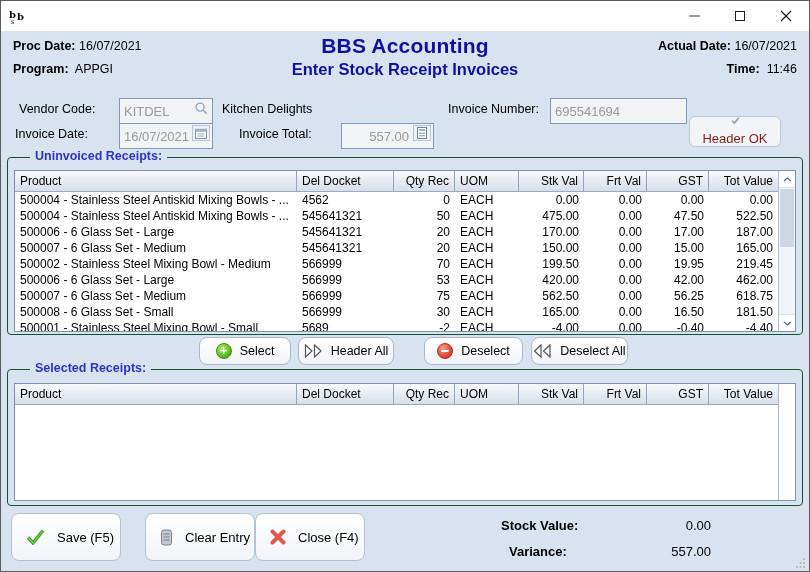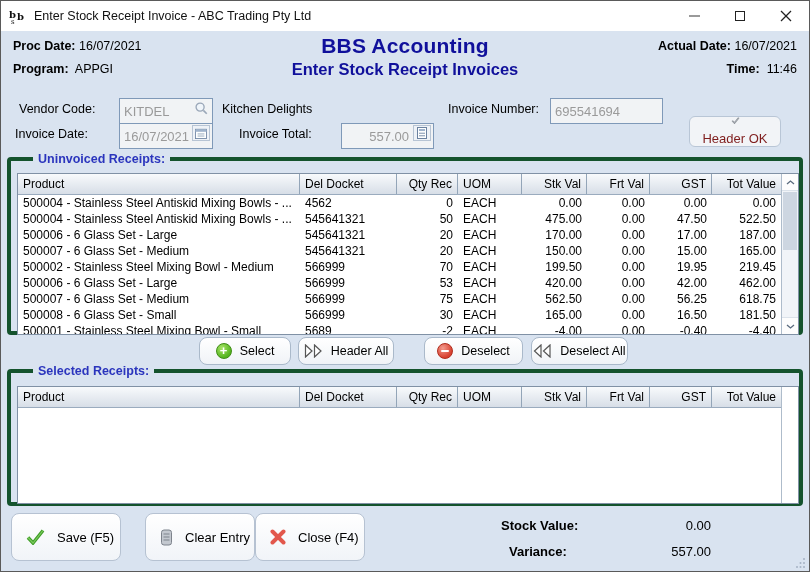--- a/index.html
+++ b/index.html
@@ -49,21 +49,21 @@
 
   .btn-headerok {
     position:absolute; left:688px; top:115px; width:92px; height:31px;
     background:#f2f4f7; border:1px solid #b9c6d6; border-radius:6px;
     display:flex; align-items:center; justify-content:center; gap:7px;
     font-size:13px; color:#7f1d1d;flex-direction:column;
   }
 
   
   .groupbox {
-    position:absolute; border:4px solid #14532d; border-radius:4px;
+    position:absolute; border:1px solid #14532d; border-radius:4px;
   }
   .groupbox .legend {
     position:absolute; top:-9px; left:22px; background:#d9e3f0; padding:0 5px;
     font-size:12.5px; font-weight:bold; color:#2b35bd;
   }
 
   
   .grid {
     position:absolute; background:#fff; border:1px solid #8091a5;
   }
@@ -118,21 +118,20 @@
 <body>
 
 <div class="window">
 
   <div class="titlebar">
     <svg class="app-icon" viewBox="0 0 18 17">
       <text x="0" y="10" font-family="DejaVu Serif, serif" font-size="10" font-weight="bold" fill="#111">b</text>
       <text x="8" y="12" font-family="DejaVu Serif, serif" font-size="10" font-weight="bold" fill="#111">b</text>
       <text x="2" y="16" font-family="DejaVu Serif, serif" font-size="7" fill="#111">s</text>
     </svg>
-    <span class="title-text">Enter Stock Receipt Invoice - ABC Trading Pty Ltd</span>
     <div class="win-controls">
       <div class="win-btn">
           <div class="min-glyph"></div>
         </div>
       <div class="win-btn">
           <div class="max-glyph"></div>
         </div>
       <div class="win-btn">
         <svg width="12" height="12" viewBox="0 0 12 12">
           <line x1="1" y1="1" x2="11" y2="11" stroke="#222" stroke-width="1.3"></line>
@@ -164,21 +163,21 @@
     <input class="t-input" readonly="" value="KITDEL" style="">
     <span class="input-icon">
       <svg width="15" height="15" viewBox="0 0 16 16">
         <circle cx="6.5" cy="6.5" r="4.3" fill="#f0f5fa" stroke="#9aa7b8" stroke-width="1.4"></circle>
         <line x1="10" y1="10" x2="13.6" y2="13.6" stroke="#9aa7b8" stroke-width="1.8"></line>
       </svg>
     </span>
   </div>
   <div class="f-val" style="left:221px; top:101px;">Kitchen Delights</div>
   <div class="f-lbl" style="left:447px; top:101px;">Invoice Number:</div>
-  <div class="input-wrap" style="left:549px; top:97px; width:113px;">
+  <div class="input-wrap" style="left:549px; top:97px; width:137px;">
     <input class="t-input" readonly="" value="695541694" style="">
   </div>
 
   <div class="f-lbl" style="left:14px; top:126px;">Invoice Date:</div>
   <div class="input-wrap" style="left:118px; top:122px; width:94px;">
     <input class="t-input" readonly="" value="16/07/2021" style="">
     <span class="input-icon" style="border:1px solid #b7c4d4; background:#eef2f7;">
       <svg width="12" height="11" viewBox="0 0 14 13">
         <rect x="0.5" y="1.5" width="13" height="11" fill="#fdfefe" stroke="#6b82a0"></rect>
         <rect x="0.5" y="1.5" width="13" height="3" fill="#9fb3cc"></rect>

